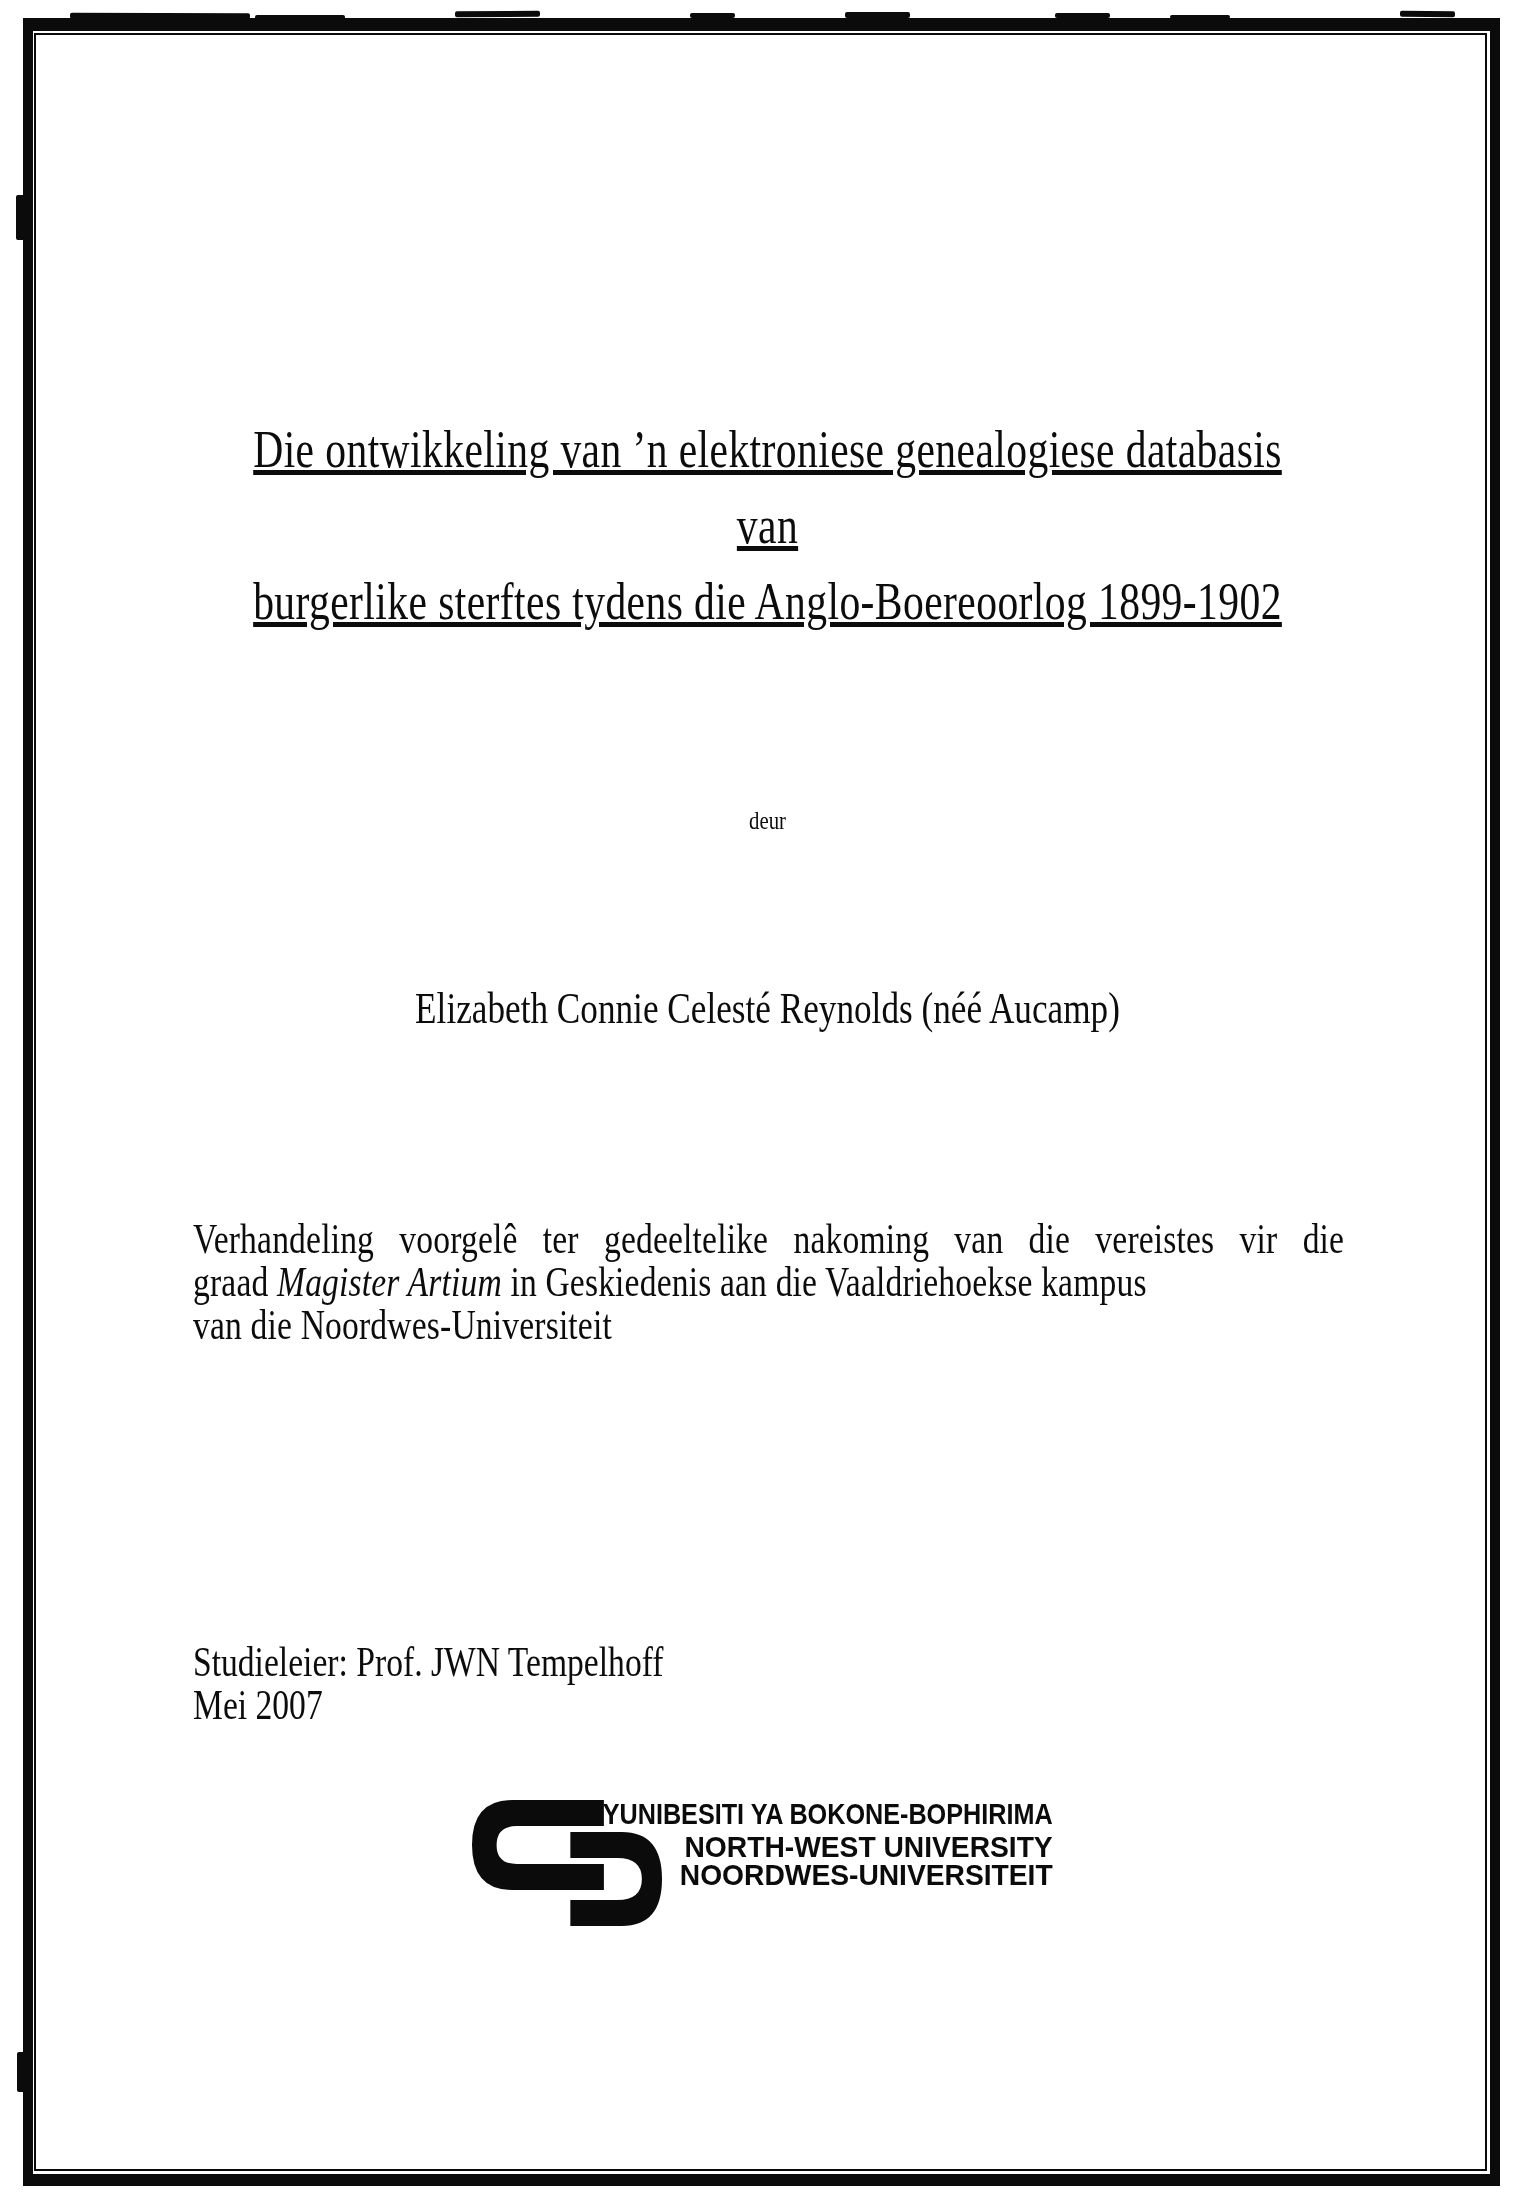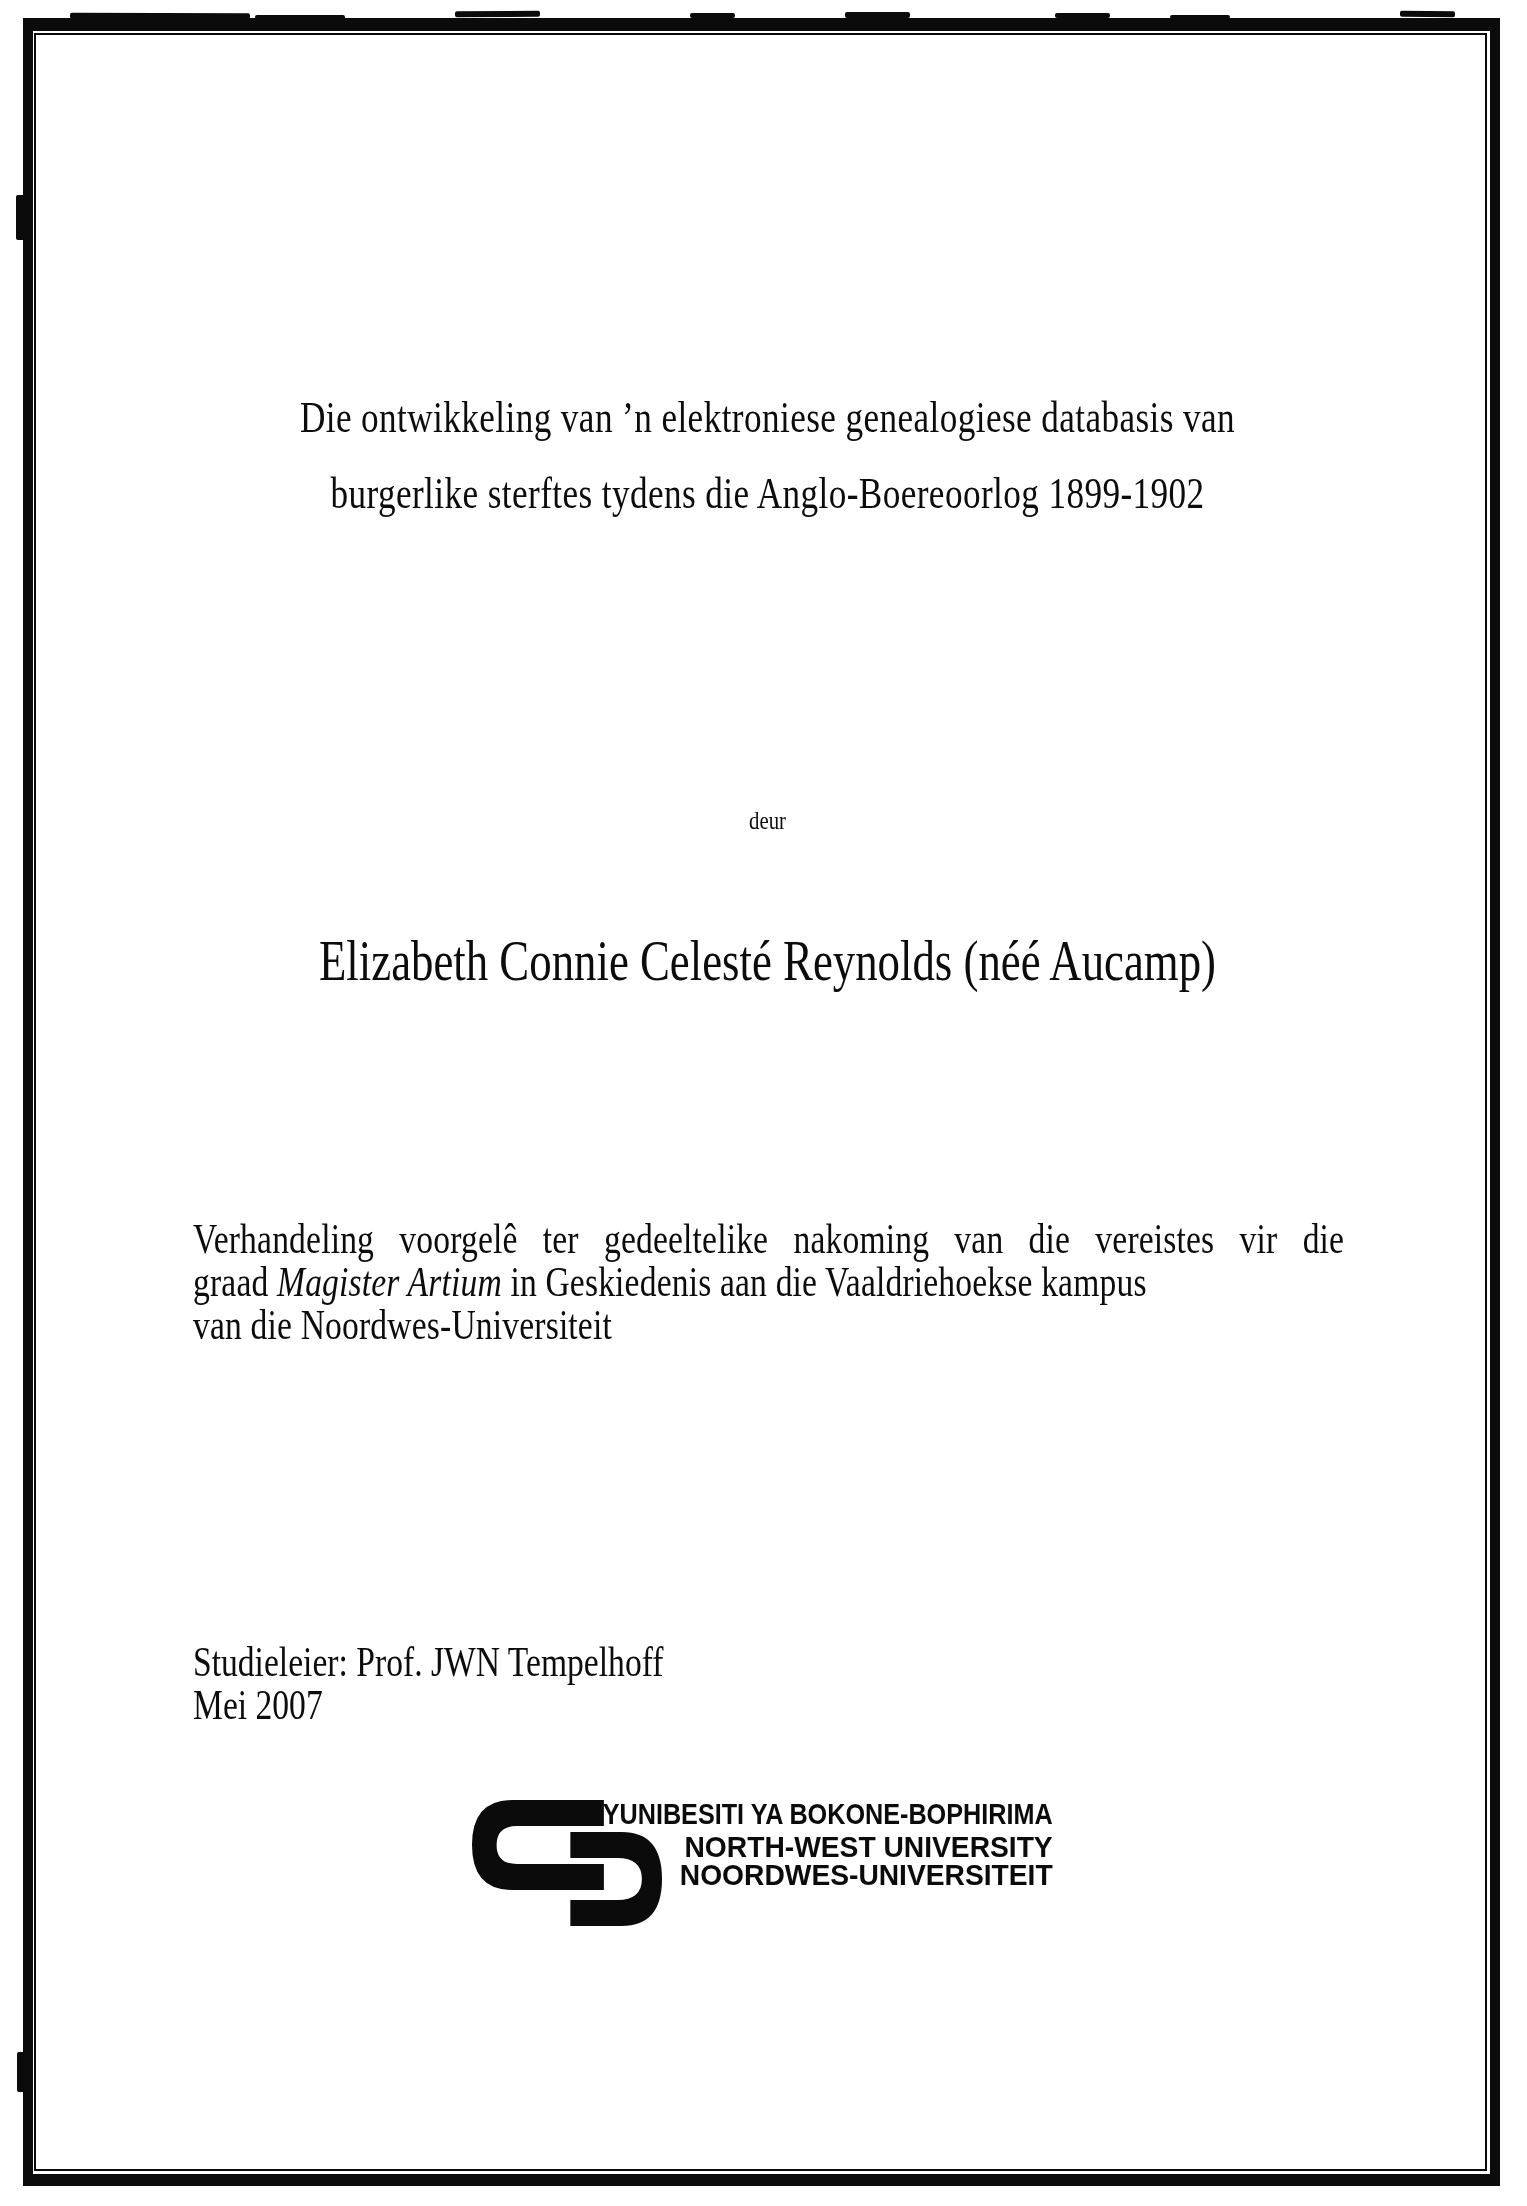--- a/index.html
+++ b/index.html
@@ -24,23 +24,23 @@
     border:2px solid #0b0b0b;
   }
   
   .artifact{position:absolute;background:#0b0b0b;border-radius:2px;}
   
   .center-block{
     position:absolute;left:104px;width:1327px;
     text-align:center;
   }
   .scanline{display:block;transform:scaleX(0.8);transform-origin:50% 50%;}
-  .title-block{top:380px;font-size:44px;line-height:76px;letter-spacing:0.5px;}
+  .title-block{top:412px;font-size:52px;line-height:76px;letter-spacing:0.5px;text-decoration:underline;}
   .byline-block{top:800px;font-size:26px;line-height:42px;}
-  .author-block{top:936px;font-size:56px;line-height:50px;}
+  .author-block{top:984px;font-size:44px;line-height:50px;}
   .note-block{
     position:absolute;left:193px;top:1218px;
     width:1439px;
     font-size:42px;line-height:43px;
     transform:scaleX(0.8);transform-origin:0 0;
     letter-spacing:0.2px;
   }
   .justified{text-align:justify;text-align-last:justify;}
   .italic{font-style:italic;}
   .supervisor-block{

